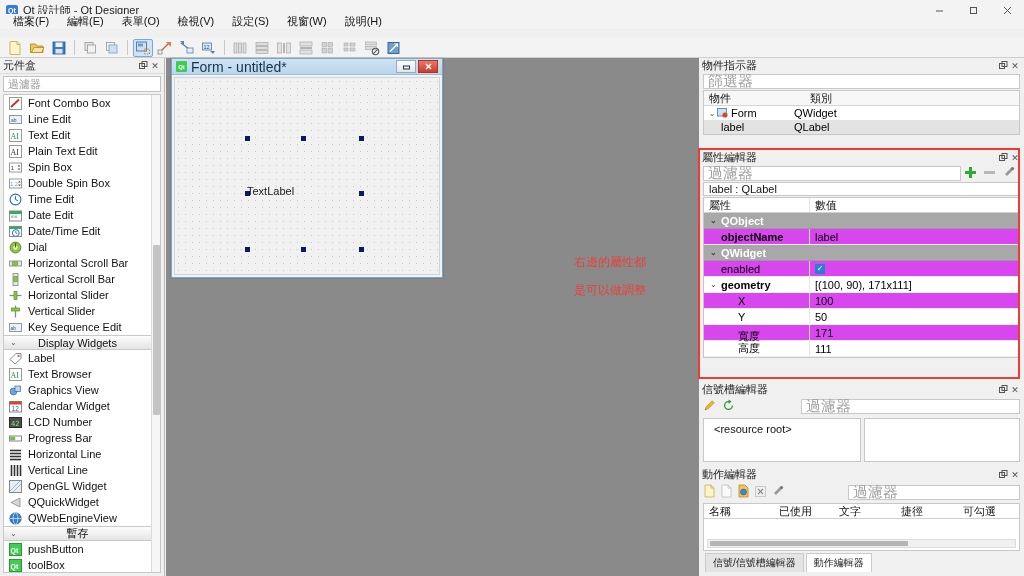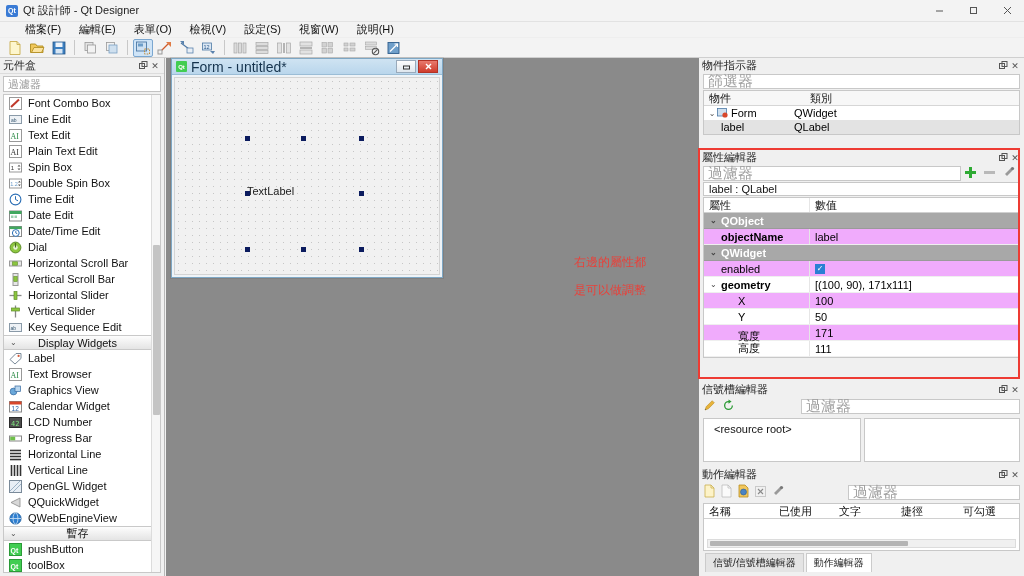--- a/index.html
+++ b/index.html
@@ -28,23 +28,23 @@
   .tb-title{ font-size:11px; color:#222; }
   .tb-btns{ margin-left:auto; display:flex; height:22px; }
   .tb-btn{
     width:34px; height:22px; display:flex; align-items:center; justify-content:center;
     color:#444; font-size:11px;
   }
   .tb-btn svg{ display:block; }
 
   
   .menubar{
-    position:absolute; left:0; top:22px; width:1024px; height:16px;
+    position:absolute; left:0; top:14px; width:1024px; height:16px;
     background:#f3f3f3; display:flex; align-items:center;
-    padding-left:16px; border-bottom:1px solid #eee;
+    padding-left:4px; border-bottom:1px solid #eee;
   }
   .menu-item{ font-size:11px; padding:1px 9px; color:#111; white-space:nowrap; }
 
   
   .toolbar{
     position:absolute; left:0; top:38px; width:1024px; height:20px;
     background:#f3f3f3; display:flex; align-items:center; padding-left:4px;
     border-bottom:1px solid #cfcfcf;
   }
   .tbtn{
@@ -150,21 +150,21 @@
   
   .pe-title{
     height:14px; margin:1px 4px 0 4px; background:#fff; border:1px solid #c8c8c8;
     display:flex; align-items:center; padding-left:5px; font-size:11px; color:#111;
   }
   .pe-table{ margin:1px 4px 0 4px; border:1px solid #c8c8c8; background:#fff; overflow:hidden; }
   .pe-hdr{ display:flex; height:15px; border-bottom:1px solid #d0d0d0; background:#fff; }
   .pe-hdr div{ font-size:11px; padding-left:5px; display:flex; align-items:center; color:#111; }
   .pe-row{ display:flex; height:16px; align-items:center; font-size:11px; border-bottom:1px solid #efefef; }
   .pe-row.group{ background:#a8a8a8; color:#fff; font-weight:bold; border-bottom:1px solid #9a9a9a; }
-  .pe-row.alt{ background:#f0abfc; }
+  .pe-row.alt{ background:#d946ef; }
   .pe-name{ width:105px; padding-left:6px; display:flex; align-items:center; overflow:hidden; }
   .pe-val{ flex:1; padding-left:5px; border-left:1px solid #e6e6e6; height:100%; display:flex; align-items:center; }
   .pe-row.group .pe-val{ border-left:none; }
   .pe-caret{ width:11px; font-size:8px; color:#444; display:inline-block; }
   .pe-bold{ font-weight:bold; }
   .chk{
     width:10px; height:10px; background:#2a7fd4; display:flex; align-items:center;
     justify-content:center; color:#fff; font-size:8px; line-height:1;
   }
   .pe-tools{ display:flex; align-items:center; margin-left:auto; padding-right:2px; }

